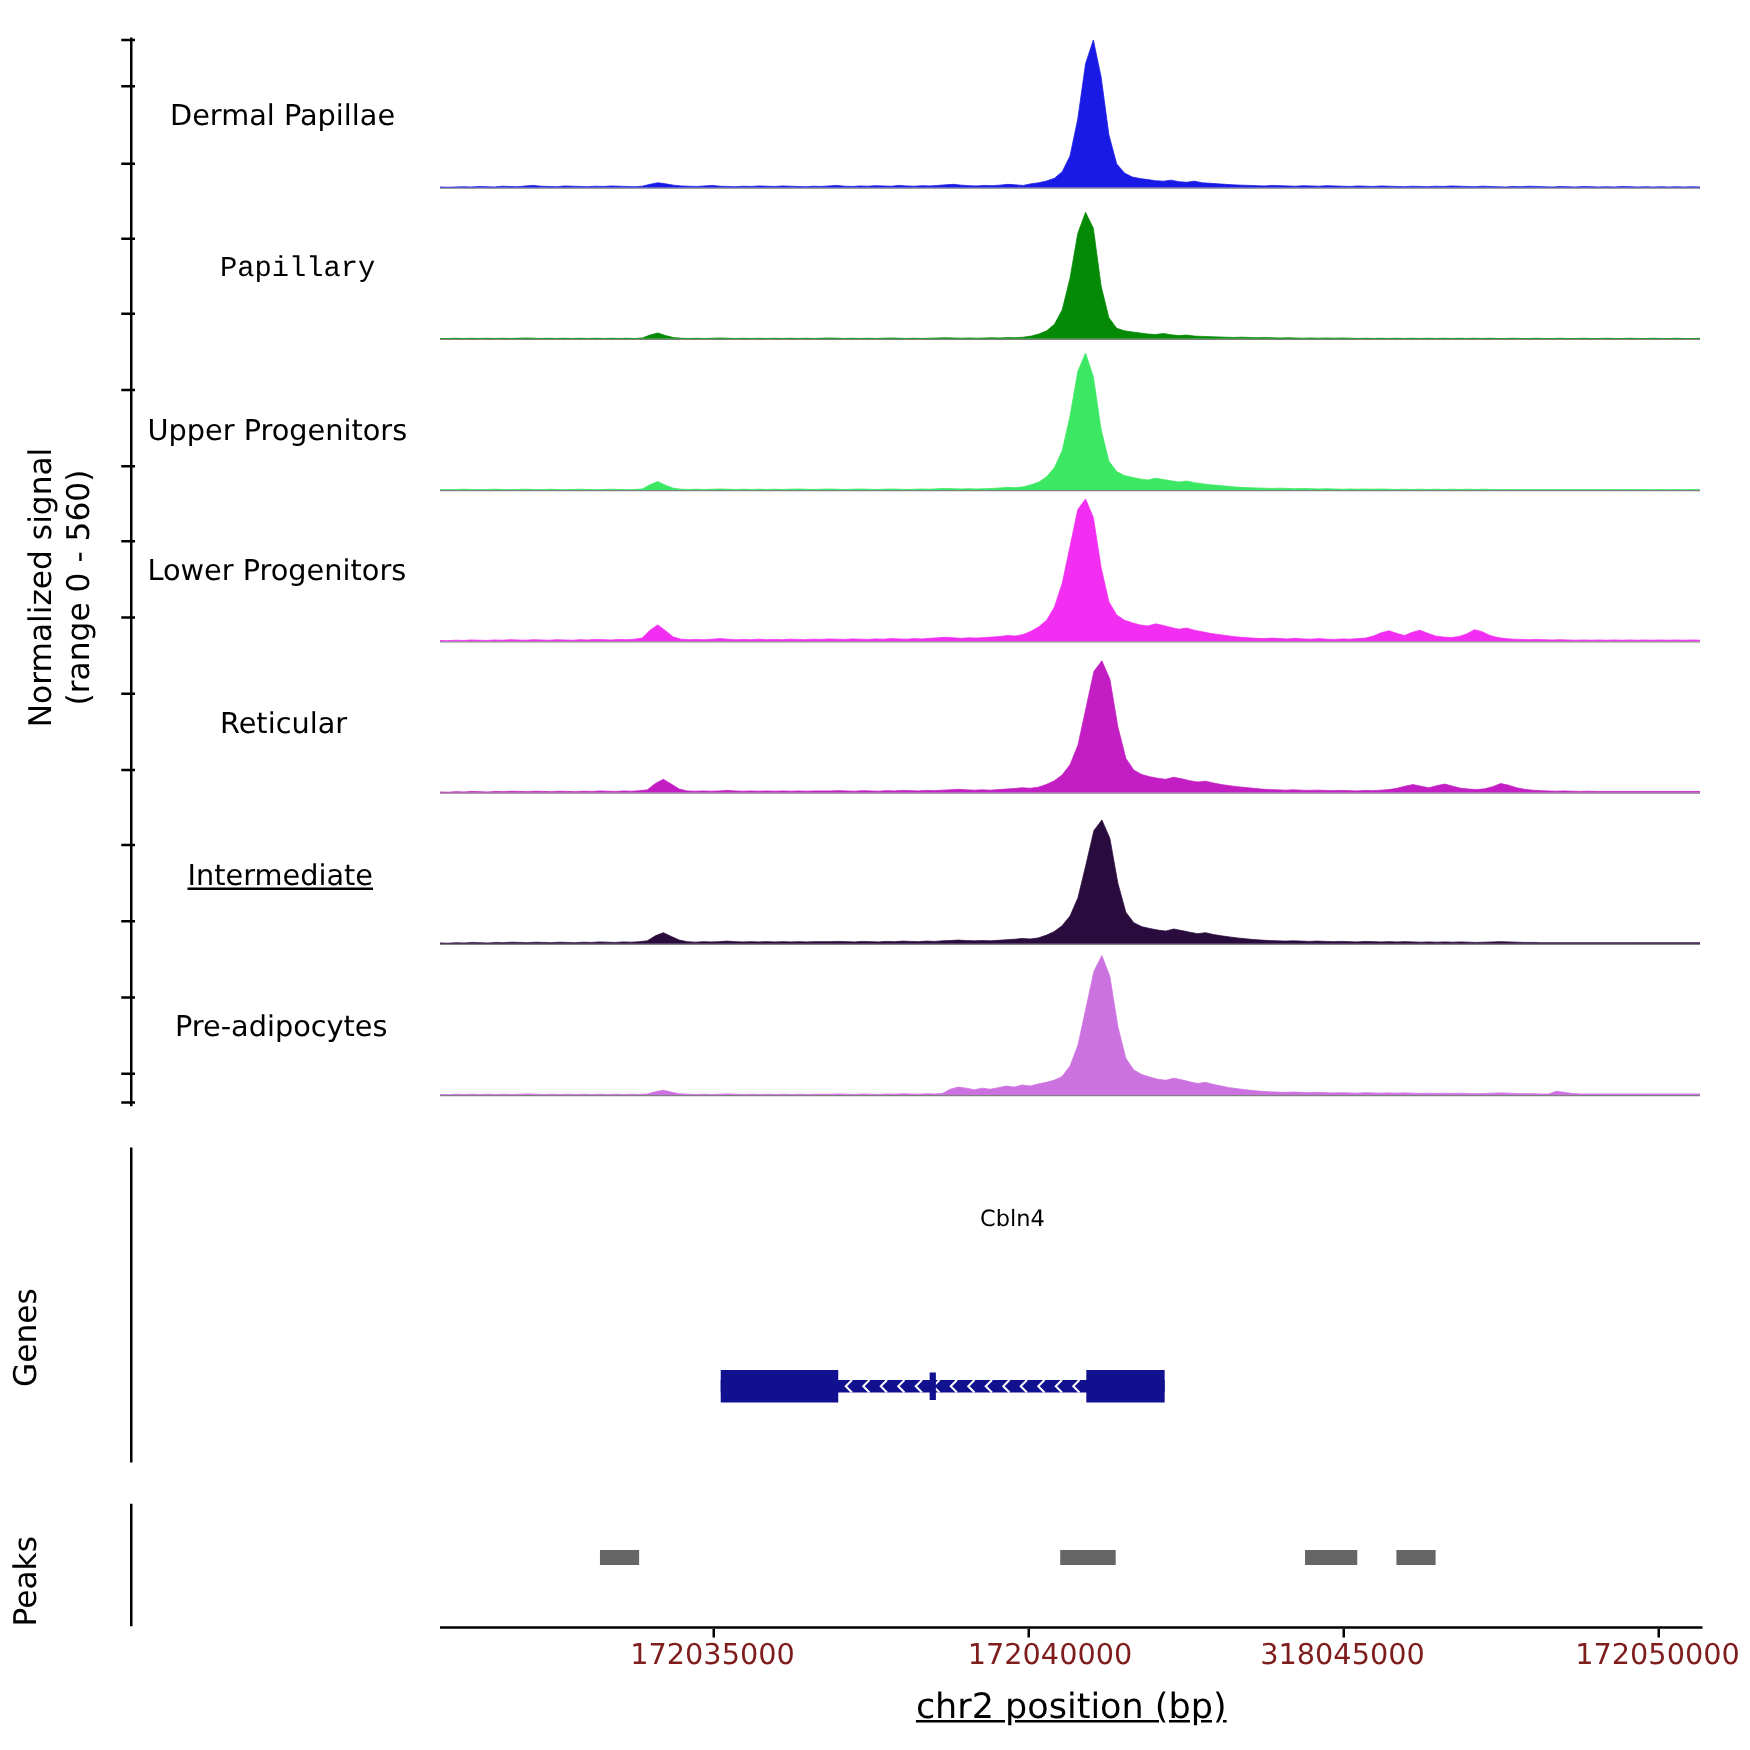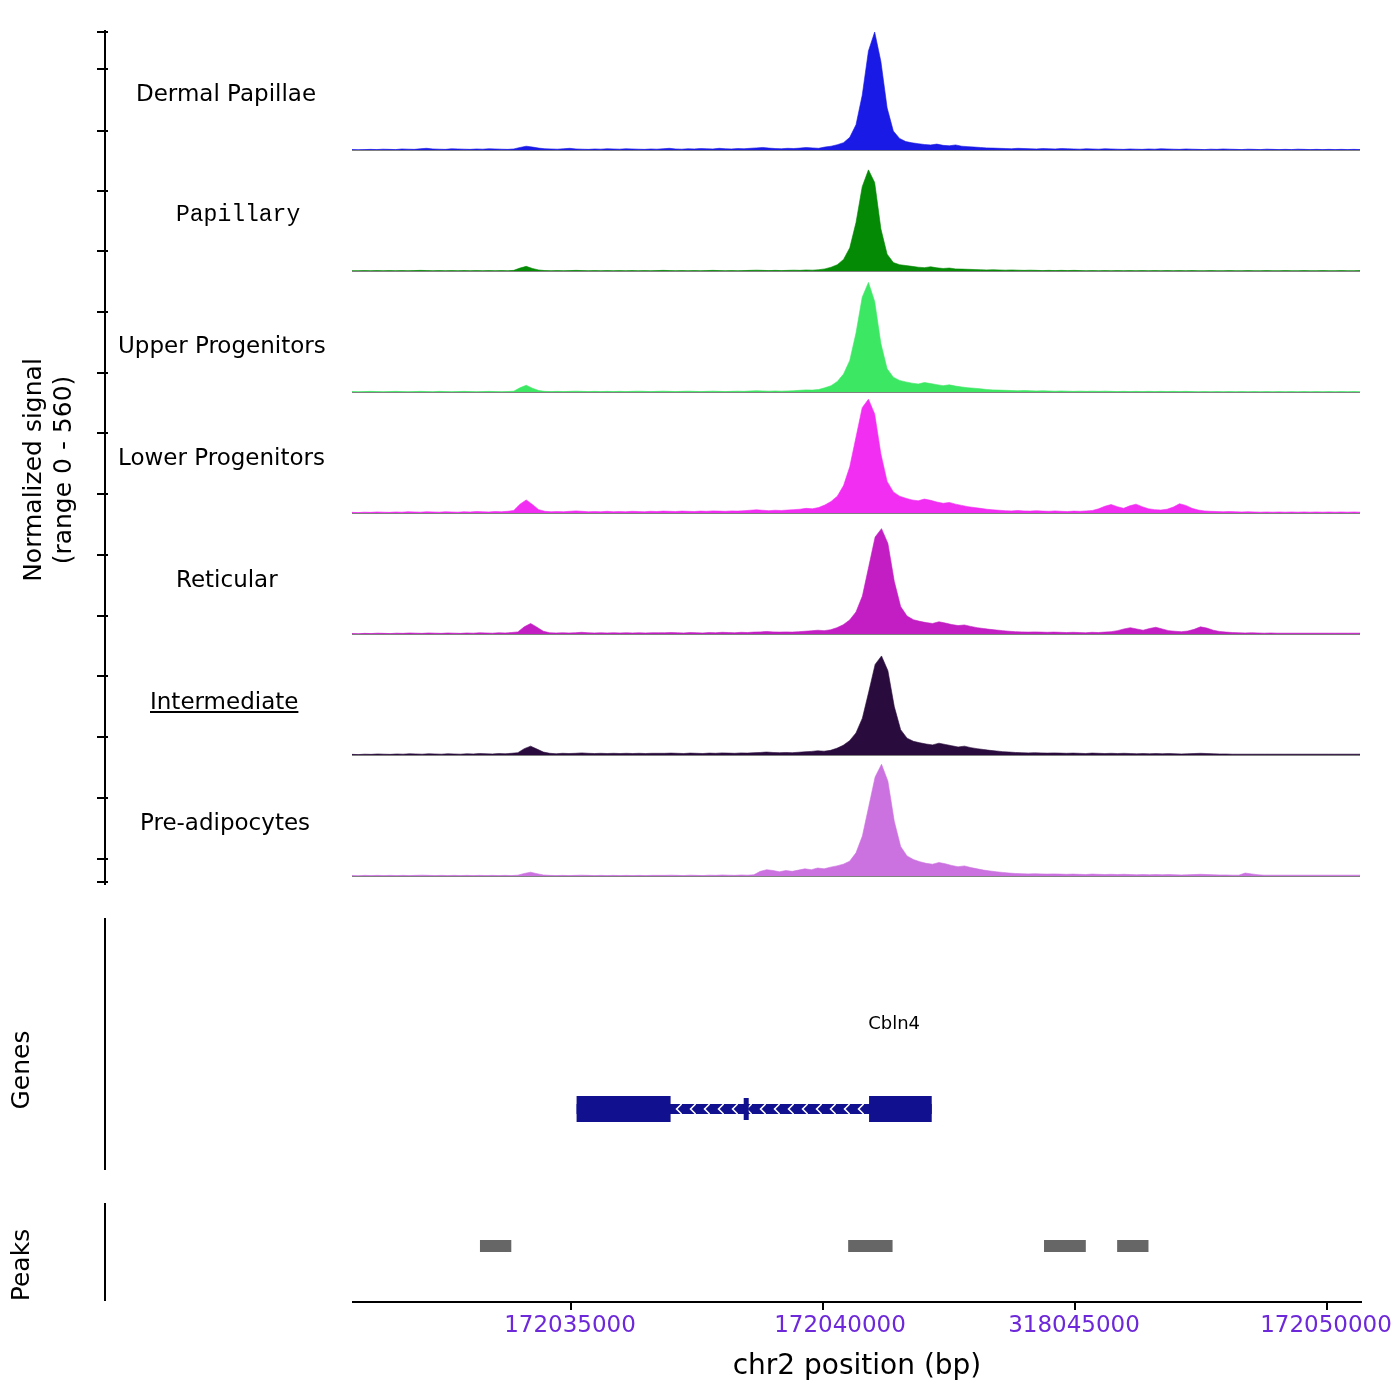--- a/index.html
+++ b/index.html
@@ -111,31 +111,32 @@
   }
   .xtick {
     position: absolute;
     width: 2px;
     height: 7px;
     background: #000000;
   }
   .xticklabel {
     position: absolute;
     font-size: 23px;
-    color: #6d28d9;
+    color: #7f1d1d;
     text-align: center;
     white-space: nowrap;
   }
   .xaxis-title {
     position: absolute;
     left: 352px;
     width: 1010px;
     text-align: center;
     font-size: 28px;
     color: #000000;
+    text-decoration: underline;
   }
 </style>
 </head>
 <body>
 
 <div id="root">
 
   <div class="ylabel"><span>Normalized signal</span><br><span>(range 0 - 560)</span></div>
 
   <div class="ylabel-genes">Genes</div>
@@ -207,21 +208,21 @@
       <svg id="svg-track-5" width="1008" height="120" viewBox="0 0 1008 120" preserveAspectRatio="none">
         <path d="M 0 120 L 0.00 119.37 L 6.38 119.58 L 12.76 119.16 L 19.14 119.37 L 25.52 118.95 L 31.90 119.16 L 38.28 119.37 L 44.66 118.95 L 51.04 119.16 L 57.42 118.74 L 63.80 118.95 L 70.18 119.16 L 76.56 118.74 L 82.94 118.95 L 89.32 119.16 L 95.70 118.74 L 102.08 118.95 L 108.46 119.16 L 114.84 118.74 L 121.22 118.95 L 127.59 118.53 L 133.97 118.74 L 140.35 118.95 L 146.73 118.53 L 153.11 118.74 L 159.49 118.31 L 165.87 117.68 L 172.25 113.68 L 178.63 111.15 L 185.01 114.10 L 191.39 117.05 L 197.77 118.31 L 204.15 118.74 L 210.53 118.31 L 216.91 118.53 L 223.29 118.31 L 229.67 117.89 L 236.05 118.31 L 242.43 118.53 L 248.81 118.31 L 255.19 118.53 L 261.57 118.31 L 267.95 118.53 L 274.33 118.31 L 280.71 118.53 L 287.09 118.31 L 293.47 118.53 L 299.85 118.31 L 306.23 118.31 L 312.61 118.31 L 318.99 118.10 L 325.37 118.31 L 331.75 118.53 L 338.13 118.10 L 344.51 118.31 L 350.89 118.53 L 357.27 118.10 L 363.65 118.31 L 370.03 117.89 L 376.41 118.10 L 382.78 118.31 L 389.16 117.89 L 395.54 118.10 L 401.92 117.68 L 408.30 117.47 L 414.68 117.05 L 421.06 117.47 L 427.44 117.68 L 433.82 117.47 L 440.20 117.68 L 446.58 117.26 L 452.96 116.84 L 459.34 116.42 L 465.72 115.79 L 472.10 116.21 L 478.48 115.36 L 484.86 113.26 L 491.24 110.31 L 497.62 105.67 L 504.00 97.88 L 510.38 83.13 L 516.76 56.79 L 523.14 29.39 L 529.52 20.96 L 535.90 35.71 L 542.28 71.54 L 548.66 94.71 L 555.04 103.14 L 561.42 106.30 L 567.80 107.78 L 574.18 109.04 L 580.56 109.89 L 586.94 108.20 L 593.32 109.46 L 599.70 110.73 L 606.08 111.99 L 612.46 111.15 L 618.84 112.63 L 625.22 113.68 L 631.59 114.52 L 637.97 115.36 L 644.35 116.00 L 650.73 116.63 L 657.11 117.05 L 663.49 117.47 L 669.87 117.68 L 676.25 117.89 L 682.63 117.68 L 689.01 117.89 L 695.39 118.10 L 701.77 117.89 L 708.15 118.10 L 714.53 118.31 L 720.91 118.10 L 727.29 118.31 L 733.67 118.53 L 740.05 118.10 L 746.43 118.31 L 752.81 118.53 L 759.19 118.31 L 765.57 118.53 L 771.95 118.31 L 778.33 118.53 L 784.71 118.74 L 791.09 118.53 L 797.47 118.74 L 803.85 118.53 L 810.23 118.74 L 816.61 118.53 L 822.99 118.74 L 829.37 118.95 L 835.75 118.74 L 842.13 118.53 L 848.51 118.31 L 854.89 118.53 L 861.27 118.74 L 867.65 118.95 L 874.03 118.95 L 880.41 119.16 L 886.78 119.16 L 893.16 119.16 L 899.54 119.16 L 905.92 119.16 L 912.30 119.16 L 918.68 119.16 L 925.06 119.16 L 931.44 119.16 L 937.82 119.16 L 944.20 119.16 L 950.58 119.16 L 956.96 119.16 L 963.34 119.16 L 969.72 119.16 L 976.10 119.16 L 982.48 119.16 L 988.86 119.16 L 995.24 119.16 L 1001.62 119.16 L 1008.00 119.16 L 1008 120 Z" fill="#2a0b3d" stroke="#2a0b3d" stroke-width="0.6"></path>
       </svg>
     </div>
   <div class="track" style="top:756px;">
       <svg id="svg-track-6" width="1008" height="120" viewBox="0 0 1008 120" preserveAspectRatio="none">
         <path d="M 0 120 L 0.00 119.58 L 6.38 119.79 L 12.76 119.37 L 19.14 119.58 L 25.52 119.37 L 31.90 119.58 L 38.28 119.37 L 44.66 119.58 L 51.04 119.37 L 57.42 119.58 L 63.80 119.37 L 70.18 119.16 L 76.56 119.37 L 82.94 119.58 L 89.32 119.37 L 95.70 119.58 L 102.08 119.37 L 108.46 119.58 L 114.84 119.37 L 121.22 119.58 L 127.59 119.37 L 133.97 119.58 L 140.35 119.37 L 146.73 119.58 L 153.11 119.37 L 159.49 119.58 L 165.87 119.16 L 172.25 117.47 L 178.63 116.21 L 185.01 117.68 L 191.39 118.95 L 197.77 119.37 L 204.15 119.58 L 210.53 119.37 L 216.91 119.58 L 223.29 119.37 L 229.67 119.16 L 236.05 119.37 L 242.43 119.58 L 248.81 119.37 L 255.19 119.58 L 261.57 119.37 L 267.95 119.58 L 274.33 119.37 L 280.71 119.58 L 287.09 119.37 L 293.47 119.58 L 299.85 119.37 L 306.23 119.37 L 312.61 119.37 L 318.99 119.16 L 325.37 119.37 L 331.75 119.58 L 338.13 119.16 L 344.51 119.37 L 350.89 119.58 L 357.27 119.16 L 363.65 119.37 L 370.03 118.95 L 376.41 119.16 L 382.78 119.37 L 389.16 118.95 L 395.54 119.16 L 401.92 118.74 L 408.30 115.36 L 414.68 113.68 L 421.06 114.52 L 427.44 115.79 L 433.82 114.52 L 440.20 115.36 L 446.58 114.10 L 452.96 112.84 L 459.34 113.68 L 465.72 111.99 L 472.10 112.84 L 478.48 111.15 L 484.86 109.89 L 491.24 108.20 L 497.62 105.25 L 504.00 96.82 L 510.38 79.96 L 516.76 50.46 L 523.14 20.96 L 529.52 8.32 L 535.90 25.18 L 542.28 65.21 L 548.66 90.50 L 555.04 99.98 L 561.42 103.56 L 567.80 105.67 L 574.18 107.36 L 580.56 108.20 L 586.94 106.51 L 593.32 107.78 L 599.70 109.46 L 606.08 110.73 L 612.46 109.89 L 618.84 111.57 L 625.22 112.84 L 631.59 114.10 L 637.97 114.94 L 644.35 115.79 L 650.73 116.42 L 657.11 117.05 L 663.49 117.47 L 669.87 117.68 L 676.25 117.89 L 682.63 117.68 L 689.01 117.89 L 695.39 118.10 L 701.77 117.89 L 708.15 118.10 L 714.53 118.31 L 720.91 118.10 L 727.29 118.31 L 733.67 118.53 L 740.05 118.10 L 746.43 118.31 L 752.81 118.53 L 759.19 118.31 L 765.57 118.53 L 771.95 118.31 L 778.33 118.53 L 784.71 118.74 L 791.09 118.53 L 797.47 118.74 L 803.85 118.53 L 810.23 118.74 L 816.61 118.53 L 822.99 118.74 L 829.37 118.95 L 835.75 118.74 L 842.13 118.53 L 848.51 118.31 L 854.89 118.53 L 861.27 118.74 L 867.65 118.95 L 874.03 118.95 L 880.41 119.16 L 886.78 119.16 L 893.16 117.05 L 899.54 117.89 L 905.92 118.74 L 912.30 119.16 L 918.68 119.16 L 925.06 119.16 L 931.44 119.16 L 937.82 119.16 L 944.20 119.16 L 950.58 119.16 L 956.96 119.16 L 963.34 119.16 L 969.72 119.16 L 976.10 119.16 L 982.48 119.16 L 988.86 119.16 L 995.24 119.16 L 1001.62 119.16 L 1008.00 119.16 L 1008 120 Z" fill="#cc72e0" stroke="#cc72e0" stroke-width="0.6"></path>
       </svg>
     </div>
 
-  <div class="gene-name" style="left:700px; top:1012px; width:220px;text-align:right;">Cbln4</div>
+  <div class="gene-name" style="left:700px; top:965px; width:220px;">Cbln4</div>
   <div style="position:absolute; left:352px; top:1080px; width:1008px; height:60px;">
     <svg id="svg-genes" width="1008" height="60" viewBox="0 0 1008 60" preserveAspectRatio="none">
         <rect x="224.580310880829" y="24" width="355.15025906735764" height="10" fill="#11118f"></rect>
         <rect x="224.580310880829" y="16" width="94.01036269430054" height="26" fill="#11118f"></rect>
         <rect x="517.0569948186529" y="16" width="62.673575129533674" height="26" fill="#11118f"></rect>
         <path d="M 329.59067357512953 24 L 324.59067357512953 29 L 329.59067357512953 34" stroke="#ffffff" stroke-width="1.6" fill="none"></path>
         <path d="M 343.59067357512953 24 L 338.59067357512953 29 L 343.59067357512953 34" stroke="#ffffff" stroke-width="1.6" fill="none"></path>
         <path d="M 357.59067357512953 24 L 352.59067357512953 29 L 357.59067357512953 34" stroke="#ffffff" stroke-width="1.6" fill="none"></path>
         <path d="M 371.59067357512953 24 L 366.59067357512953 29 L 371.59067357512953 34" stroke="#ffffff" stroke-width="1.6" fill="none"></path>
         <path d="M 385.59067357512953 24 L 380.59067357512953 29 L 385.59067357512953 34" stroke="#ffffff" stroke-width="1.6" fill="none"></path>

